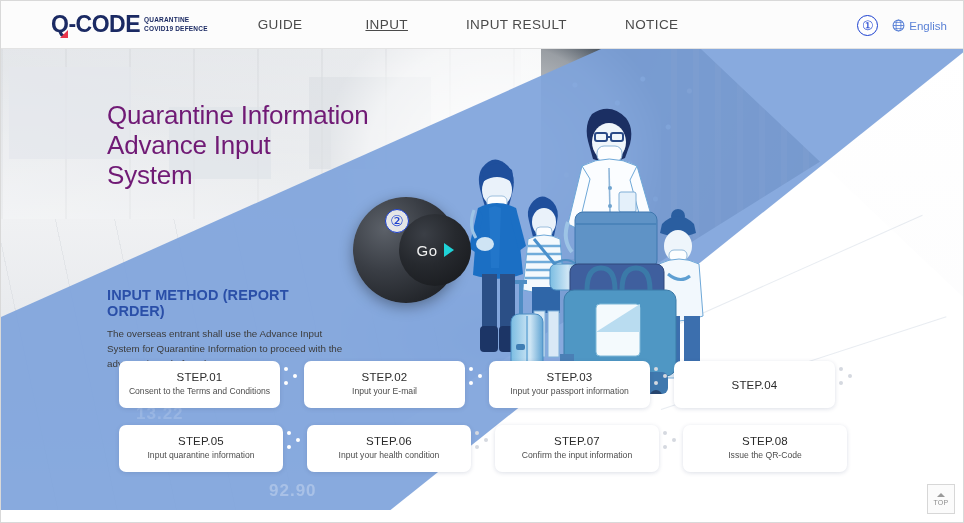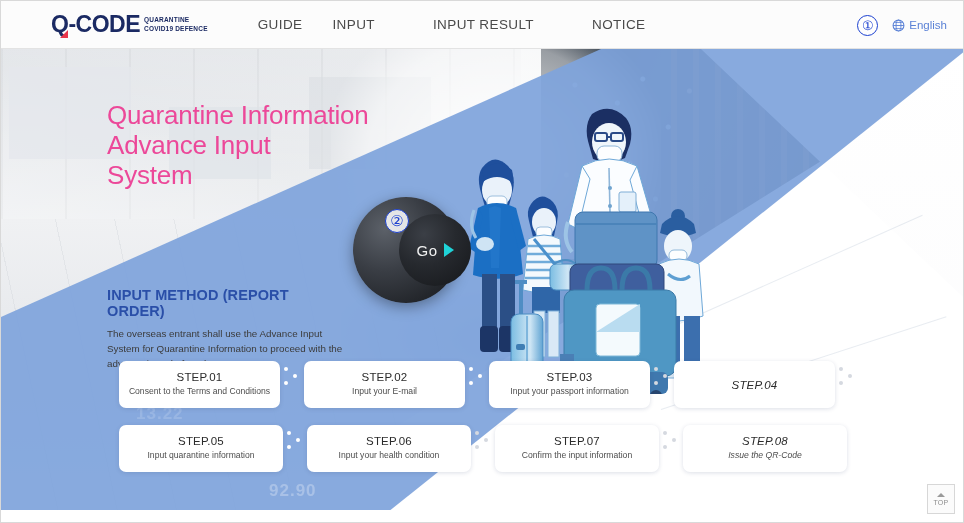--- a/index.html
+++ b/index.html
@@ -51,37 +51,37 @@
 
   .nav {
     display: flex; align-items: flex-end;
     margin-left: 42px;
   }
   .nav-item {
     font-size: 13.5px; color: #4a4a4a; letter-spacing: 0.4px;
     padding: 0 0; cursor: pointer; white-space: nowrap;
   }
   .nav-item.n1 { margin-left: 8px; }
-  .nav-item.n2 { margin-left: 30px; }
+  .nav-item.n2 { margin-left: 63px; text-decoration: underline; }
   .nav-item.n3 { margin-left: 58px; }
   .nav-item.n4 { margin-left: 58px; }
 
   .header-right {
     position: absolute; right: 18px; top: 0;
     height: 48px; display: flex; align-items: center; gap: 14px;
   }
   .annot {
     width: 21px; height: 21px; border-radius: 50%;
     border: 1.6px solid #1a3fd0; color: #1a3fd0;
     font-size: 13px; font-weight: 500;
     display: flex; align-items: center; justify-content: center;
     background: rgba(255,255,255,0.55);
   }
   .lang {
-    display: flex; align-items: center; gap: 4px;
+    display: flex; align-items: flex-end; gap: 4px;
     color: #5b82d6; font-size: 11.5px; cursor: pointer;
   }
   .globe { display:block; }
 
   
   .hero {
     position: absolute; top: 48px; left: 0;
     width: 964px; height: 475px;
     overflow: hidden;
     background: linear-gradient(170deg,#f3f4f5 0%,#eceef0 35%,#f7f8f9 70%,#ffffff 100%);
@@ -224,21 +224,21 @@
     font-size:15px; display:flex;align-items:center;justify-content:center;
     background:rgba(255,255,255,0.85); z-index:5;
   }
 
   
   .people{ position:absolute; left:455px; top:55px; width:260px; height:290px; z-index:25; }
 
   
   .hero-title{
     position:absolute; left:106px; top:100px; z-index:40;
-    font-size:26px; line-height:1.15; color:#ec4899; font-weight:400;
+    font-size:26px; line-height:1.15; color:#701a75; font-weight:400;
     letter-spacing:-0.2px;
   }
   .hero-title div{ white-space:nowrap; }
 
   
   .section{
     position:absolute; left:106px; top:286px; z-index:45; width:240px;
   }
   .sec-title{
     font-size:14.5px; font-weight:bold; color:#2a4fa8; letter-spacing:0.1px;
@@ -253,21 +253,21 @@
   }
   .step-row{ display:flex; }
   .step-row + .step-row{ margin-top:17px; }
   .card{
     width:164px; height:47px;
     background:#ffffff; border-radius:7px;
     box-shadow: 0 1px 4px rgba(60,80,120,0.18);
     display:flex; flex-direction:column; align-items:center; justify-content:center;
     cursor:pointer;
   }
-  .card.wide{ width:164px;font-style:italic; }
+  .card.wide{ width:164px; }
   .card-title{ font-size:11.5px; color:#2b2b2b; letter-spacing:0.2px; }
   .card-desc{ font-size:8.6px; color:#4d4d4d; margin-top:3px; text-align:center; line-height:1.3; padding:0 7px; }
   .dots{
     width:24px; height:30px; position:relative; flex:0 0 24px;
   }
   .dots span{
     position:absolute; width:4px; height:4px; border-radius:50%;
     background:#ffffff;
   }
   .dots span:nth-child(1){ left:4px; top:6px; }

